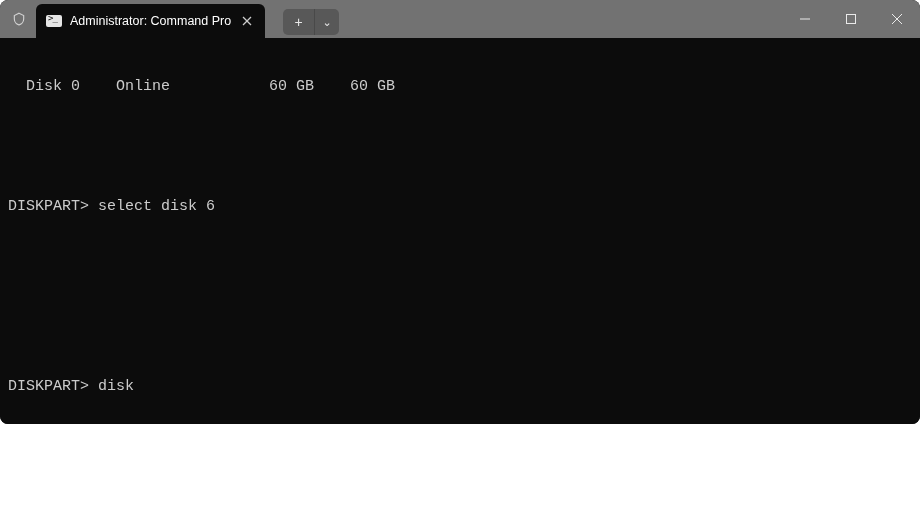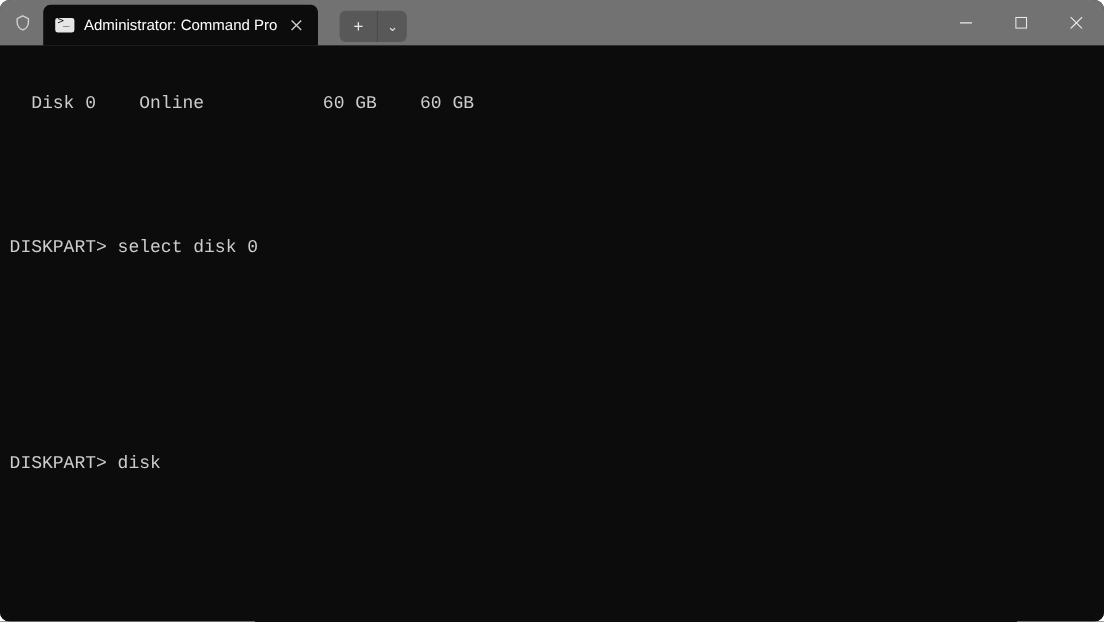--- a/index.html
+++ b/index.html
@@ -1,18 +1,18 @@
 <!DOCTYPE html>
 <html><head>
 <meta charset="utf-8">
 <style>
   * { margin: 0; padding: 0; box-sizing: border-box; }
   html, body { width: 920px; height: 518px; overflow: hidden; font-family: "Segoe UI", Arial, sans-serif; }
   .window {
-    width: 920px; height: 518px; background: #0c0c0c; display: flex; flex-direction: column;
+    width: 920px; height: 424px; background: #0c0c0c; display: flex; flex-direction: column;
     border-radius: 8px; overflow: hidden;
   }
   .titlebar {
     height: 38px; background: #727272; display: flex; align-items: stretch;
     position: relative;
   }
   .tb-left {
     display: flex; align-items: center; padding-left: 12px; gap: 10px;
   }
   .shield {
@@ -103,21 +103,21 @@
             <line x1="0" y1="0" x2="10" y2="10"></line>
             <line x1="10" y1="0" x2="0" y2="10"></line>
           </svg>
       </div>
     </div>
   </div>
 
   <div class="terminal">
 <div class="line">  Disk 0    Online           60 GB    60 GB</div>
 <div class="line"> </div>
-<div class="line"><span>DISKPART&gt; </span><span>select disk 0</span></div>
+<div class="line"><span>DISKPART&gt; </span><span>select disk 6</span></div>
 <div class="line"> </div>
 <div class="line"> </div>
 <div class="line"><span>DISKPART&gt; </span><span>disk</span></div>
 
 
 
 
 
 
 

